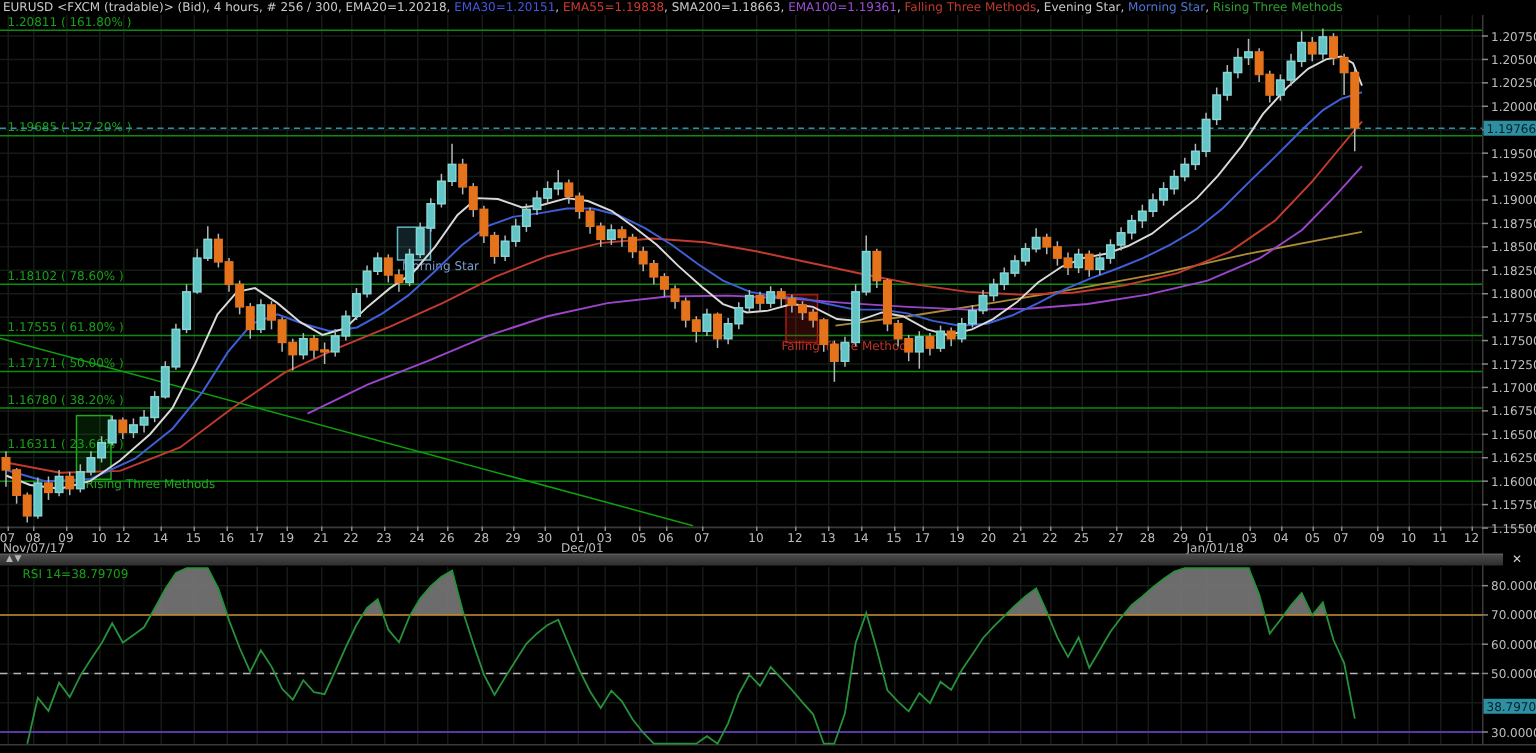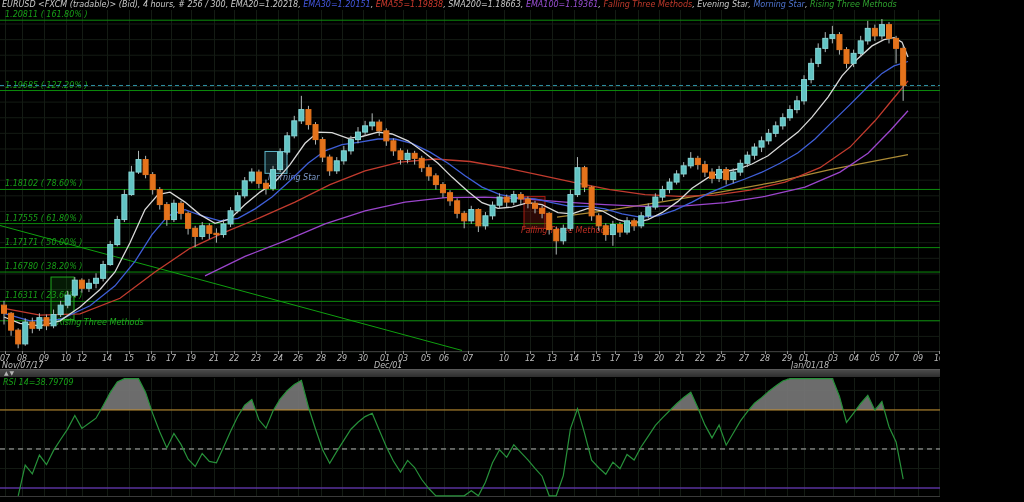--- a/index.html
+++ b/index.html
@@ -1,22 +1,22 @@
 <!DOCTYPE html>
 <html><head>
 <meta charset="utf-8">
 <style>
   html,body{margin:0;padding:0;background:#000;}
-  #stage{position:relative;width:940px;height:502px;background:#000;overflow:hidden;
-         font-family:"DejaVu Sans","Liberation Sans",sans-serif;font-style:italic;}
+  #stage{position:relative;width:1024px;height:502px;background:#000;overflow:hidden;
+         font-family:"DejaVu Sans","Liberation Sans",sans-serif;}
   #title-bar{position:absolute;left:2px;top:0px;height:9px;font-size:8px;line-height:9px;
              white-space:nowrap;letter-spacing:0px;}
   #title-bar span{vertical-align:top;}
   svg text{font-family:"DejaVu Sans","Liberation Sans",sans-serif;}
-  #rsi-label{position:absolute;left:3px;top:378px;font-size:8px;color:#17a017;}
+  #rsi-label{position:absolute;left:15px;top:378px;font-size:8px;color:#17a017;}
   #scrollbar{position:absolute;left:0;top:369px;width:1002px;height:8px;
              background:linear-gradient(#4a4a4a,#2e2e2e);border-top:1px solid #5a5a5a;box-sizing:border-box;}
   #sb-arrows{position:absolute;left:4px;top:-1px;font-size:6px;color:#b5b5b5;letter-spacing:1px;cursor:pointer;}
   #sb-close{position:absolute;left:1008px;top:368px;font-size:8px;color:#cfcfcf;cursor:pointer;line-height:9px;}
 </style>
 </head>
 <body>
 
 <div id="stage">
   <div id="title-bar"><span style="color: rgb(201, 201, 201);">EURUSD &lt;FXCM (tradable)&gt; (Bid), 4 hours, # 256 / 300, EMA20=1.20218, </span><span style="color: rgb(68, 87, 224);">EMA30=1.20151</span><span style="color: rgb(201, 201, 201);">, </span><span style="color: rgb(208, 58, 46);">EMA55=1.19838</span><span style="color: rgb(201, 201, 201);">, </span><span style="color: rgb(201, 201, 201);">SMA200=1.18663</span><span style="color: rgb(201, 201, 201);">, </span><span style="color: rgb(154, 79, 212);">EMA100=1.19361</span><span style="color: rgb(201, 201, 201);">, </span><span style="color: rgb(192, 57, 43);">Falling Three Methods</span><span style="color: rgb(201, 201, 201);">, </span><span style="color: rgb(201, 201, 201);">Evening Star</span><span style="color: rgb(201, 201, 201);">, </span><span style="color: rgb(79, 116, 208);">Morning Star</span><span style="color: rgb(201, 201, 201);">, </span><span style="color: rgb(46, 160, 46);">Rising Three Methods</span></div>

